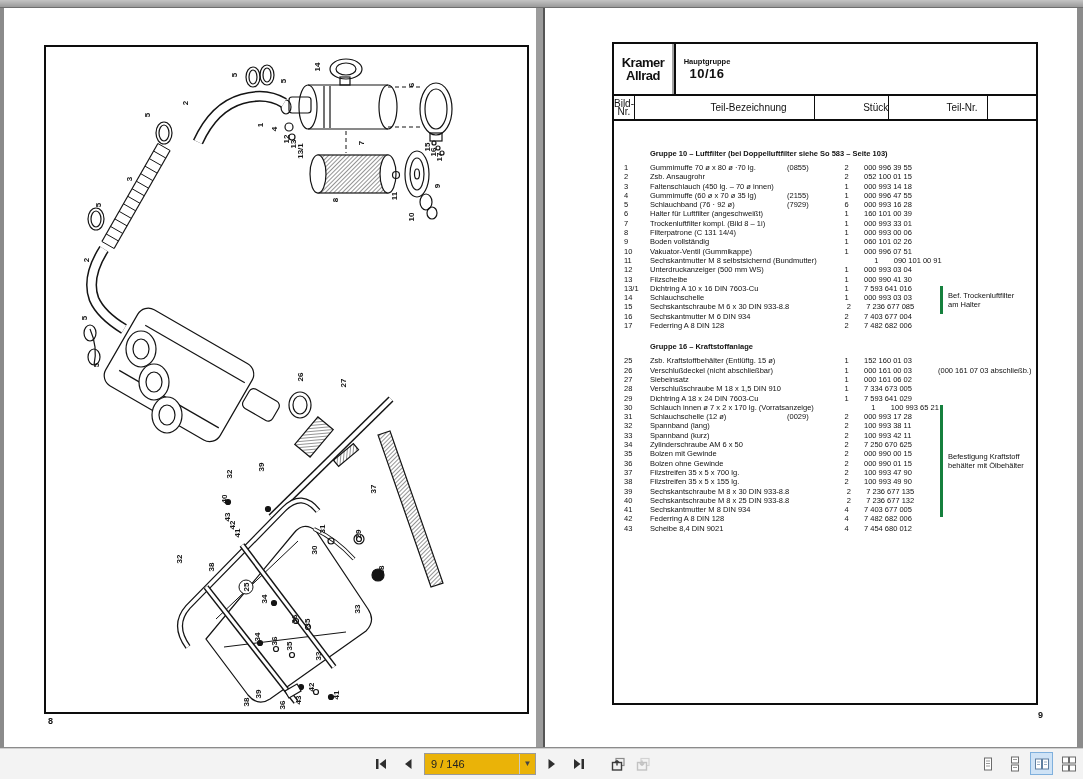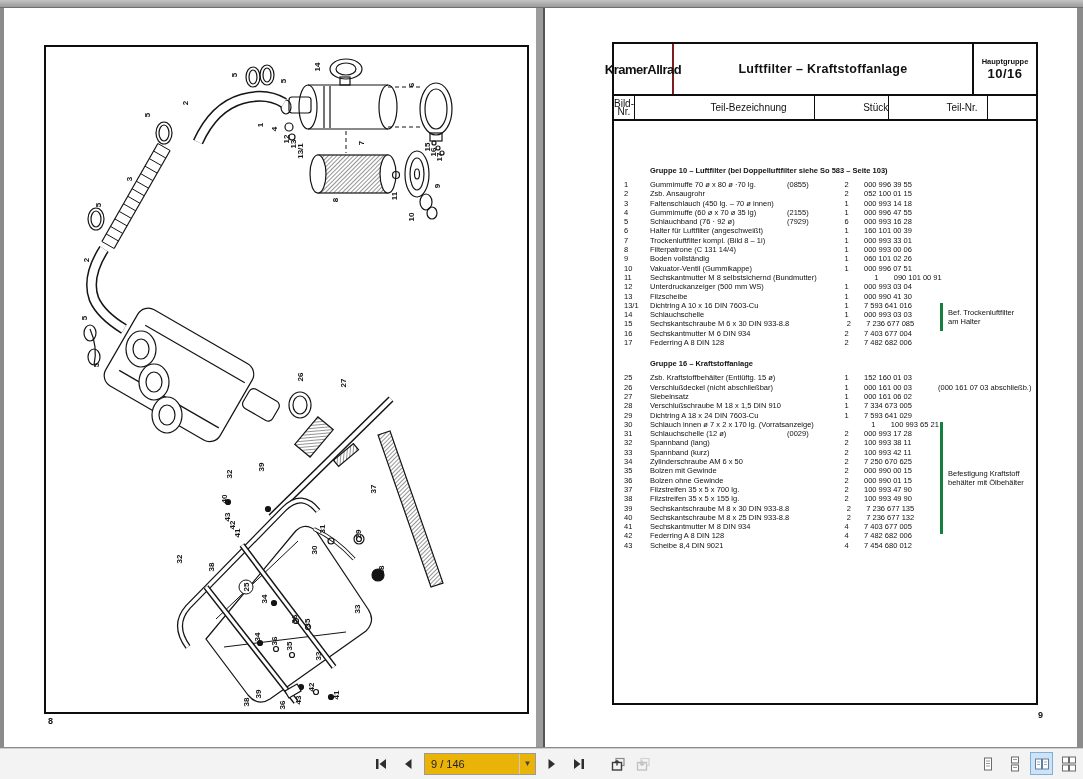--- a/index.html
+++ b/index.html
@@ -15,34 +15,34 @@
   
   .diagram-frame{position:absolute;left:40px;top:37px;width:481px;height:665px;border:2px solid #0d0d0d;box-sizing:content-box;}
   .diagram-frame svg{display:block;}
   .pageno{position:absolute;font-size:9px;font-weight:bold;color:#111;}
   .pageno-left{left:44px;top:708px;}
   .pageno-right{right:34px;top:702px;}
 
   
   .parts-table{position:absolute;left:67px;top:34px;width:426px;height:663px;border:2px solid #0d0d0d;box-sizing:border-box;color:#111;}
   .t-head{display:flex;height:50px;border-bottom:2px solid #0d0d0d;}
-  .logo-cell{width:58px;border-right:2px solid #7f1d1d;display:flex;flex-direction:row;justify-content:center;align-items:center;
+  .logo-cell{width:58px;border-right:2px solid #a3a3a3;display:flex;flex-direction:column;justify-content:center;align-items:center;
     font-weight:900;font-size:13px;line-height:13px;letter-spacing:-0.5px;}
   .title-cell{flex:1;display:flex;align-items:center;justify-content:center;font-weight:bold;font-size:12.5px;letter-spacing:0.3px;}
   .hg-cell{width:62px;border-left:2px solid #0d0d0d;display:flex;flex-direction:column;align-items:center;justify-content:center;}
   .hg-label{font-size:7.5px;font-weight:bold;}
   .hg-value{font-size:13px;font-weight:bold;letter-spacing:0.5px;}
   .t-cols{display:flex;height:23px;border-bottom:2px solid #0d0d0d;font-size:10px;gap:48px;}
   .t-cols>div{border-right:1px solid #0d0d0d;display:flex;align-items:center;justify-content:center;text-align:center;}
   .col-bild{width:28px;flex-direction:column;line-height:8px;}
   .col-name{width:187px;}
   .col-stk{width:35px;}
   .col-tnr{width:71px;}
   .col-note{flex:1;border-right:none !important;}
-  .t-body{position:relative;height:586px;padding-top:24px;font-size:7.5px;margin-top:17px;}
+  .t-body{position:relative;height:586px;padding-top:24px;font-size:7.5px;}
   .grp-head{margin:4px 0 5px 36px;font-weight:bold;font-size:7.5px;white-space:nowrap;}
   .grp2{margin-top:12px;}
   .prow{display:flex;height:9.3px;line-height:9.3px;white-space:nowrap;}
   .cn{flex:0 0 36px;padding-left:10px;box-sizing:border-box;}
   .cna{flex:0 0 137px;overflow:visible;}
   .cc{flex:0 0 42px;}
   .cq{flex:0 0 35px;text-align:center;}
   .cp{flex:0 0 74px;}
   .cnote{flex:1;overflow:visible;}
   .bracket{position:absolute;left:326px;border-left:3px solid #15803d;padding-left:5px;
@@ -275,21 +275,20 @@
 
     <div class="page-gap"></div>
 
     <div class="page page-right">
       <div class="parts-table">
         <div class="t-head">
           <div class="logo-cell">
             <span>Kramer</span>
             <span>Allrad</span>
           </div>
-          <div class="title-cell">Luftfilter – Kraftstoffanlage</div>
           <div class="hg-cell">
             <div class="hg-label">Hauptgruppe</div>
             <div class="hg-value">10/16</div>
           </div>
         </div>
         <div class="t-cols">
           <div class="col-bild">
             <span>Bild-</span>
             <span>Nr.</span>
           </div>

